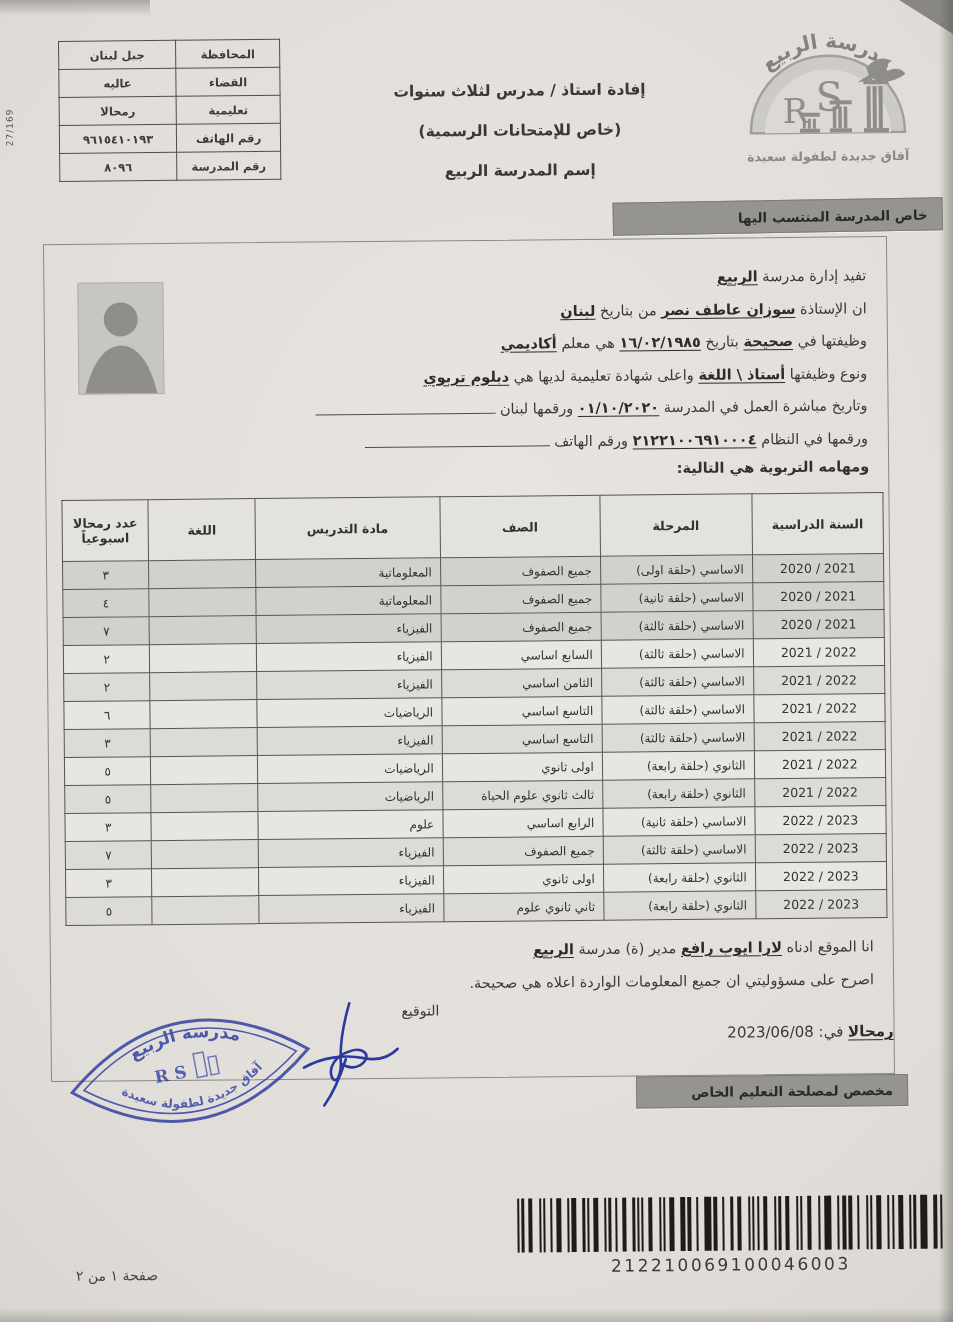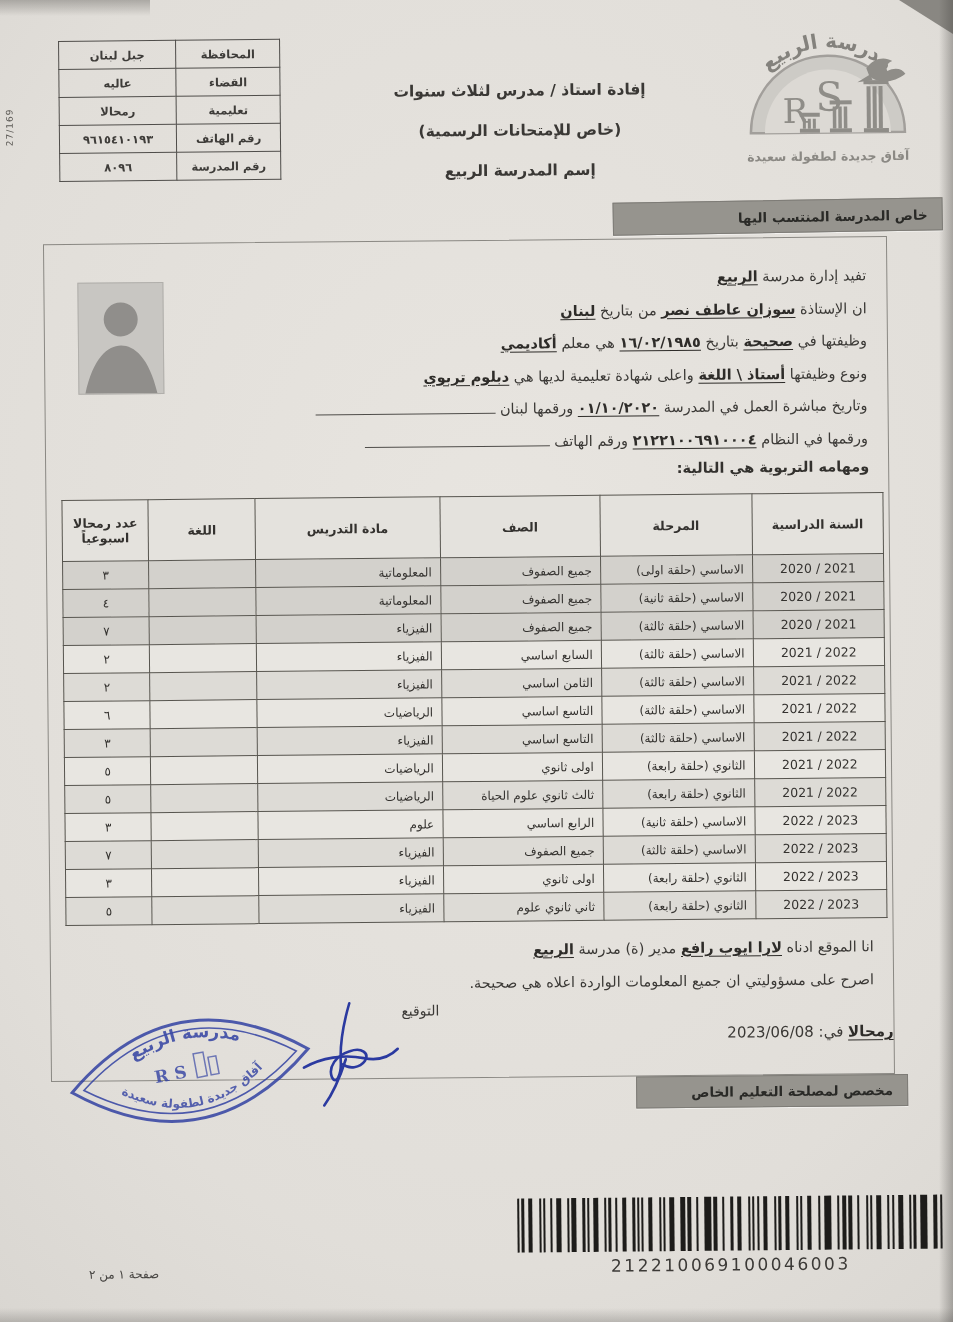--- a/index.html
+++ b/index.html
@@ -69,21 +69,21 @@
     font-size:15px;color:#3b3936;}
   .sigl{position:absolute;left:398px;top:1002px;font-size:14px;color:#3b3936;direction:rtl;}
   .sig{position:absolute;left:282px;top:996px;}
   .stamp{position:absolute;left:52px;top:978px;transform:rotate(-10deg);opacity:.92;}
 
   .barcode{position:absolute;left:512px;top:1199px;width:426px;height:54px;display:flex;align-items:stretch;}
   .bar{background:#1d1c1a;height:100%;flex:0 0 auto;}
   .bcnum{position:absolute;left:512px;top:1257px;width:426px;text-align:center;
     font-size:17px;letter-spacing:2.5px;color:#3c3a37;}
 
-  .pfoot{position:absolute;left:83px;top:1264px;font-size:12px;color:#474542;direction:rtl;}
+  .pfoot{position:absolute;left:70px;top:1264px;font-size:14px;color:#474542;direction:rtl;}
 </style>
 </head>
 <body>
 
 <div class="paper">
   <div class="corner-tl"></div>
   <div class="corner-tr"></div>
   <div class="edge-r"></div>
   <div class="edge-b"></div>
 

